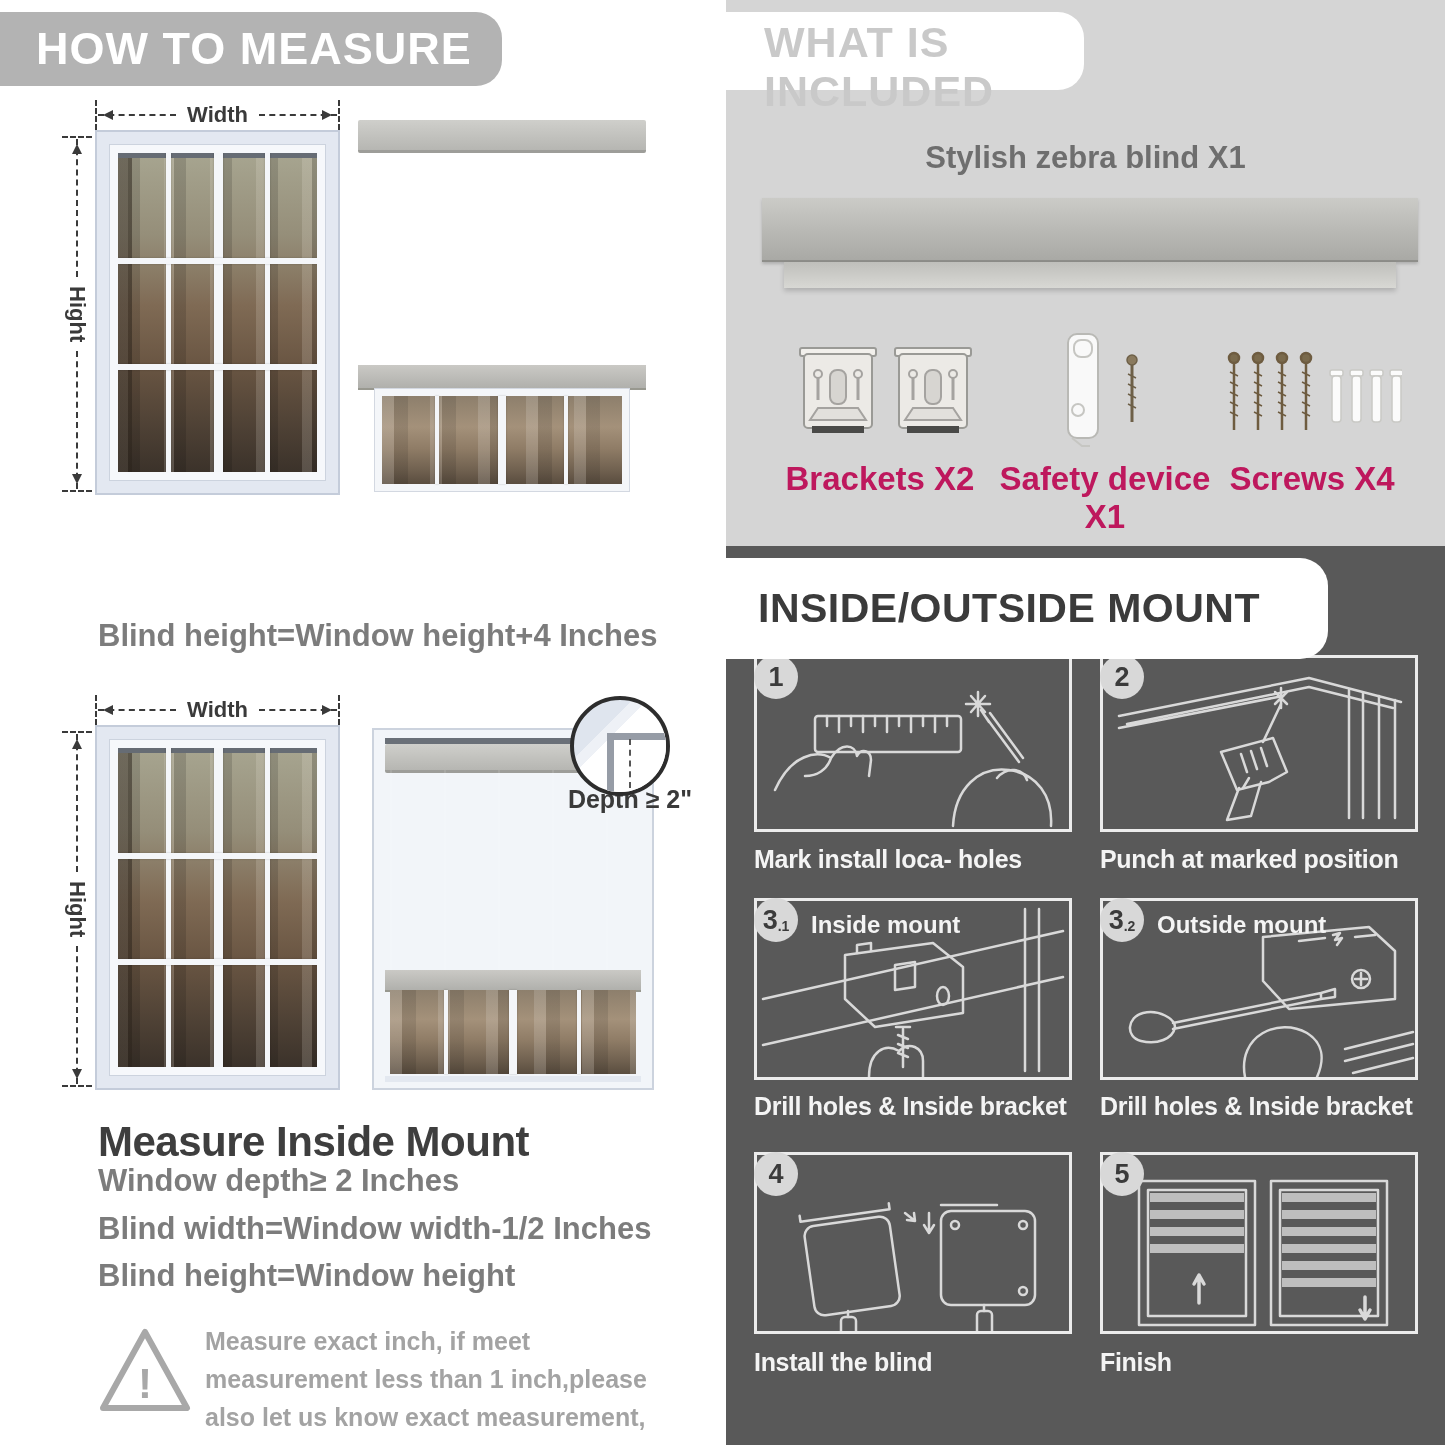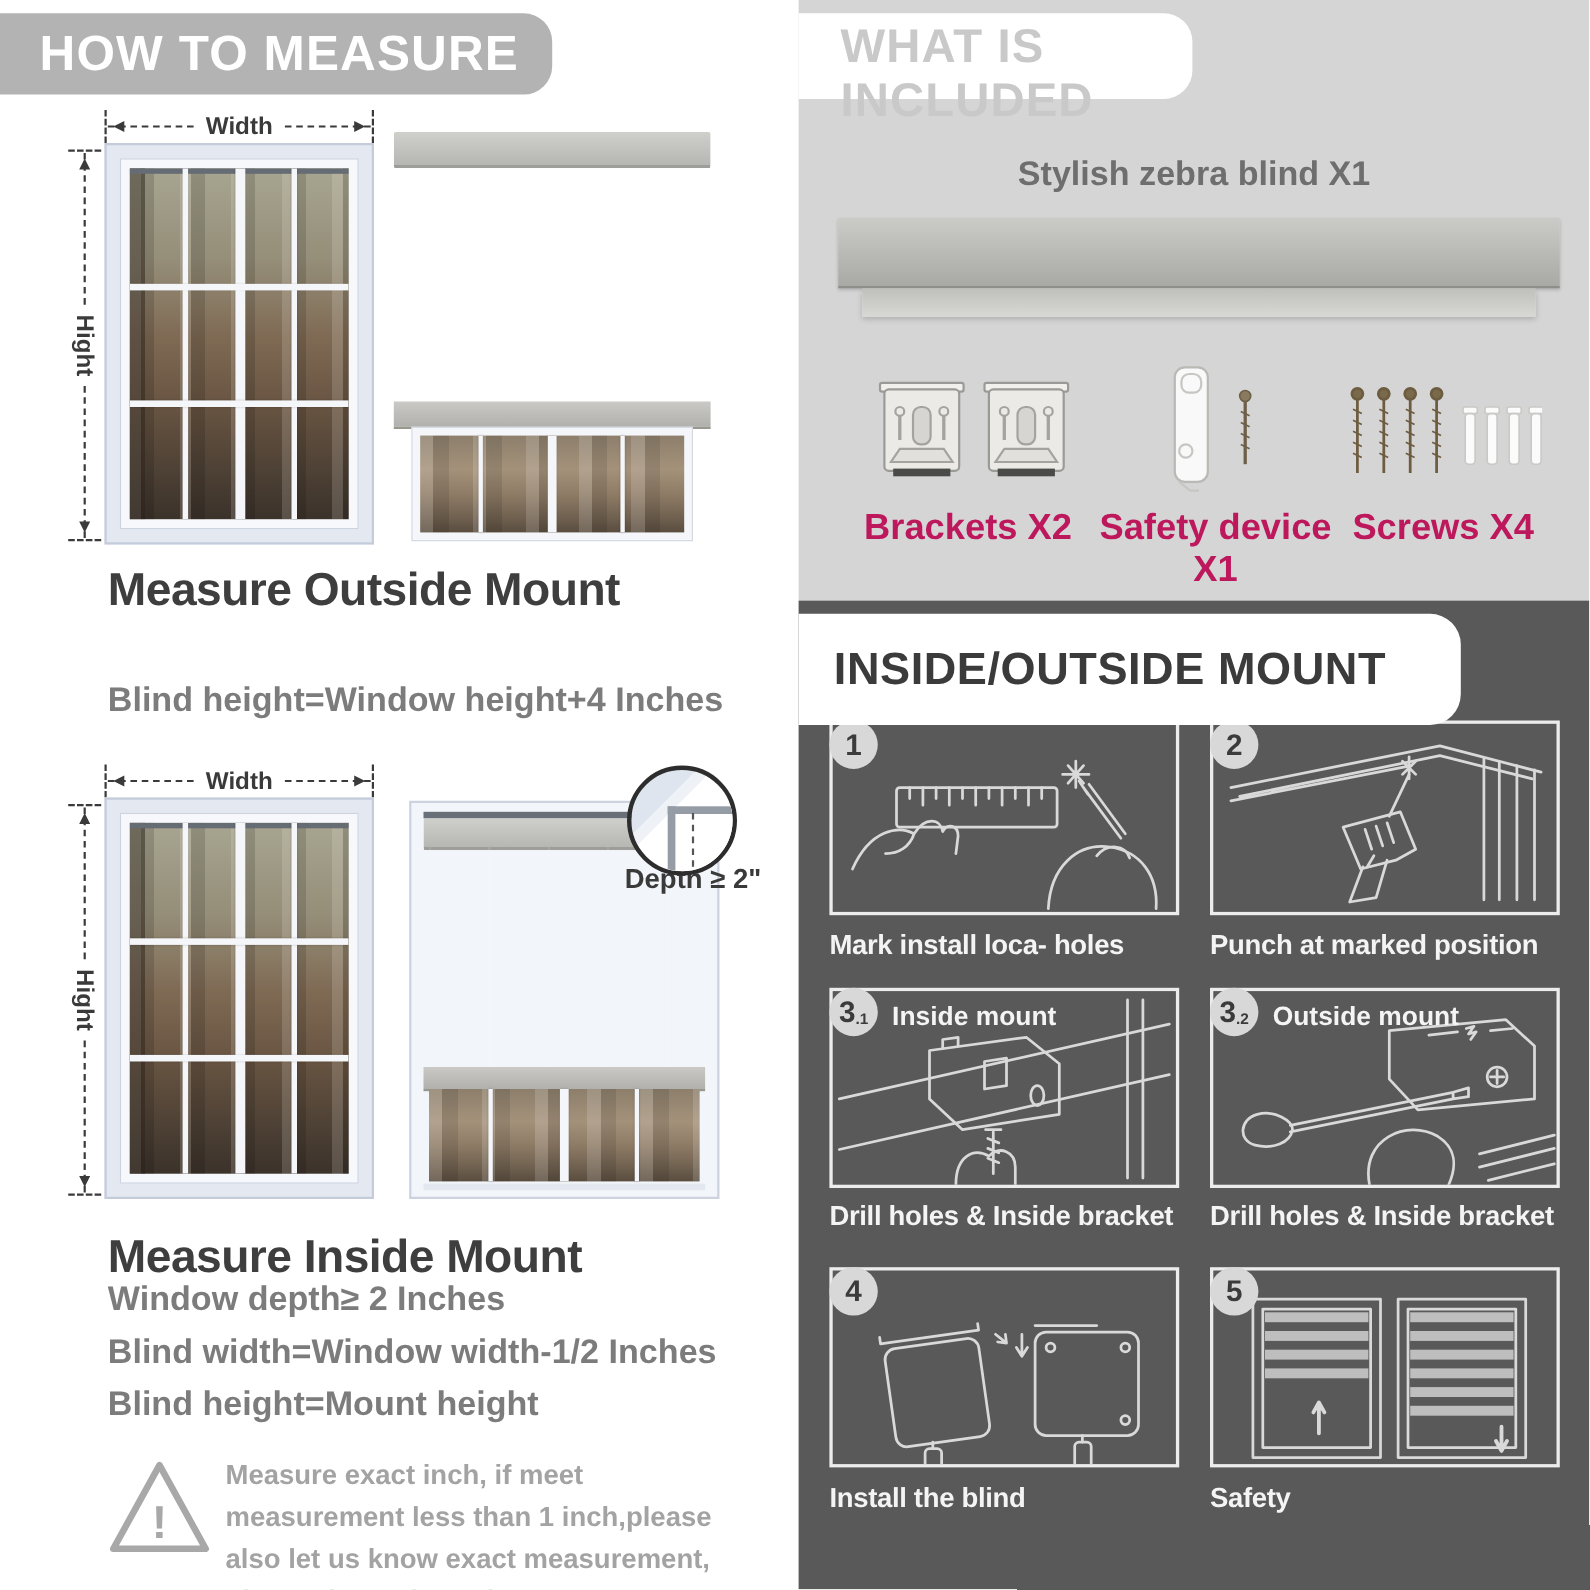--- a/index.html
+++ b/index.html
@@ -138,21 +138,20 @@
     <div class="abs bottomrail" style="left:0;top:247px;width:288px;height:23px;"></div>
     <div class="abs mini-frame" style="left:16px;top:270px;width:256px;height:104px;">
       <div class="photo-b" style="position:relative;width:100%;height:100%;">
         <div class="mv" style="left:calc(50% - 4px);width:8px;"></div>
         <div class="mv" style="left:22%;width:4px;"></div>
         <div class="mv" style="left:76%;width:4px;"></div>
       </div>
     </div>
   </div>
 
-  <div class="abs heading" style="left:98px;top:512px;">Measure Outside Mount</div>
   <div class="abs formula" style="left:98px;top:618px;">Blind height=Window height+4 Inches</div>
 
   <div class="abs dim-h" style="left:95px;top:695px;width:245px;">
     <span class="end"></span>
     <span class="seg l"></span>
     <span class="lbl">Width</span>
     <span class="seg r"></span>
     <span class="end"></span>
   </div>
 
@@ -194,21 +193,21 @@
 
   <div class="abs mag">
     <div class="mag-l"></div>
     <div class="mag-dash"></div>
   </div>
   <div class="abs depth-label" style="left:550px;top:785px;width:160px;">Depth ≥ 2"</div>
 
   <div class="abs heading" style="left:98px;top:1098px;margin-top:20px;">Measure Inside Mount</div>
   <div class="abs formula" style="left:98px;top:1163px;">Window depth≥ 2 Inches</div>
   <div class="abs formula" style="left:98px;top:1211px;">Blind width=Window width-1/2 Inches</div>
-  <div class="abs formula" style="left:98px;top:1258px;">Blind height=Mount height</div>
+  <div class="abs formula" style="left:98px;top:1258px;">Blind height=Window height</div>
 
   <svg class="abs" style="left:95px;top:1322px;" width="100" height="100" viewBox="0 0 100 100">
     <path d="M50 10 L92 86 L8 86 Z" fill="none" stroke="#a8a8a8" stroke-width="6" stroke-linejoin="round"></path>
     <text x="50" y="76" text-anchor="middle" font-size="42" font-weight="bold" fill="#a8a8a8">!</text>
   </svg>
   <div class="abs warn-text" style="left:205px;top:1322px;width:470px;">Measure exact inch, if meet measurement less than 1 inch,please also let us know exact measurement, please do not leave it</div>
 
   <div class="abs included-bg"></div>
 
   <div class="abs banner-included">
@@ -407,15 +406,15 @@
         <rect x="179" y="72" width="94" height="9"></rect>
         <rect x="179" y="89" width="94" height="9"></rect>
         <rect x="179" y="106" width="94" height="9"></rect>
         <rect x="179" y="123" width="94" height="9"></rect>
       </g>
       <path d="M262,142 V162 M257,155 l5,9 l5,-9" stroke-width="3.5"></path>
     </svg>
   </div>
 
   <div class="abs caption" style="left:754px;top:1348px;">Install the blind</div>
-  <div class="abs caption" style="left:1100px;top:1348px;">Safety</div>
+  <div class="abs caption" style="left:1100px;top:1348px;">Finish</div>
 
 </div>
 
 </body></html>

